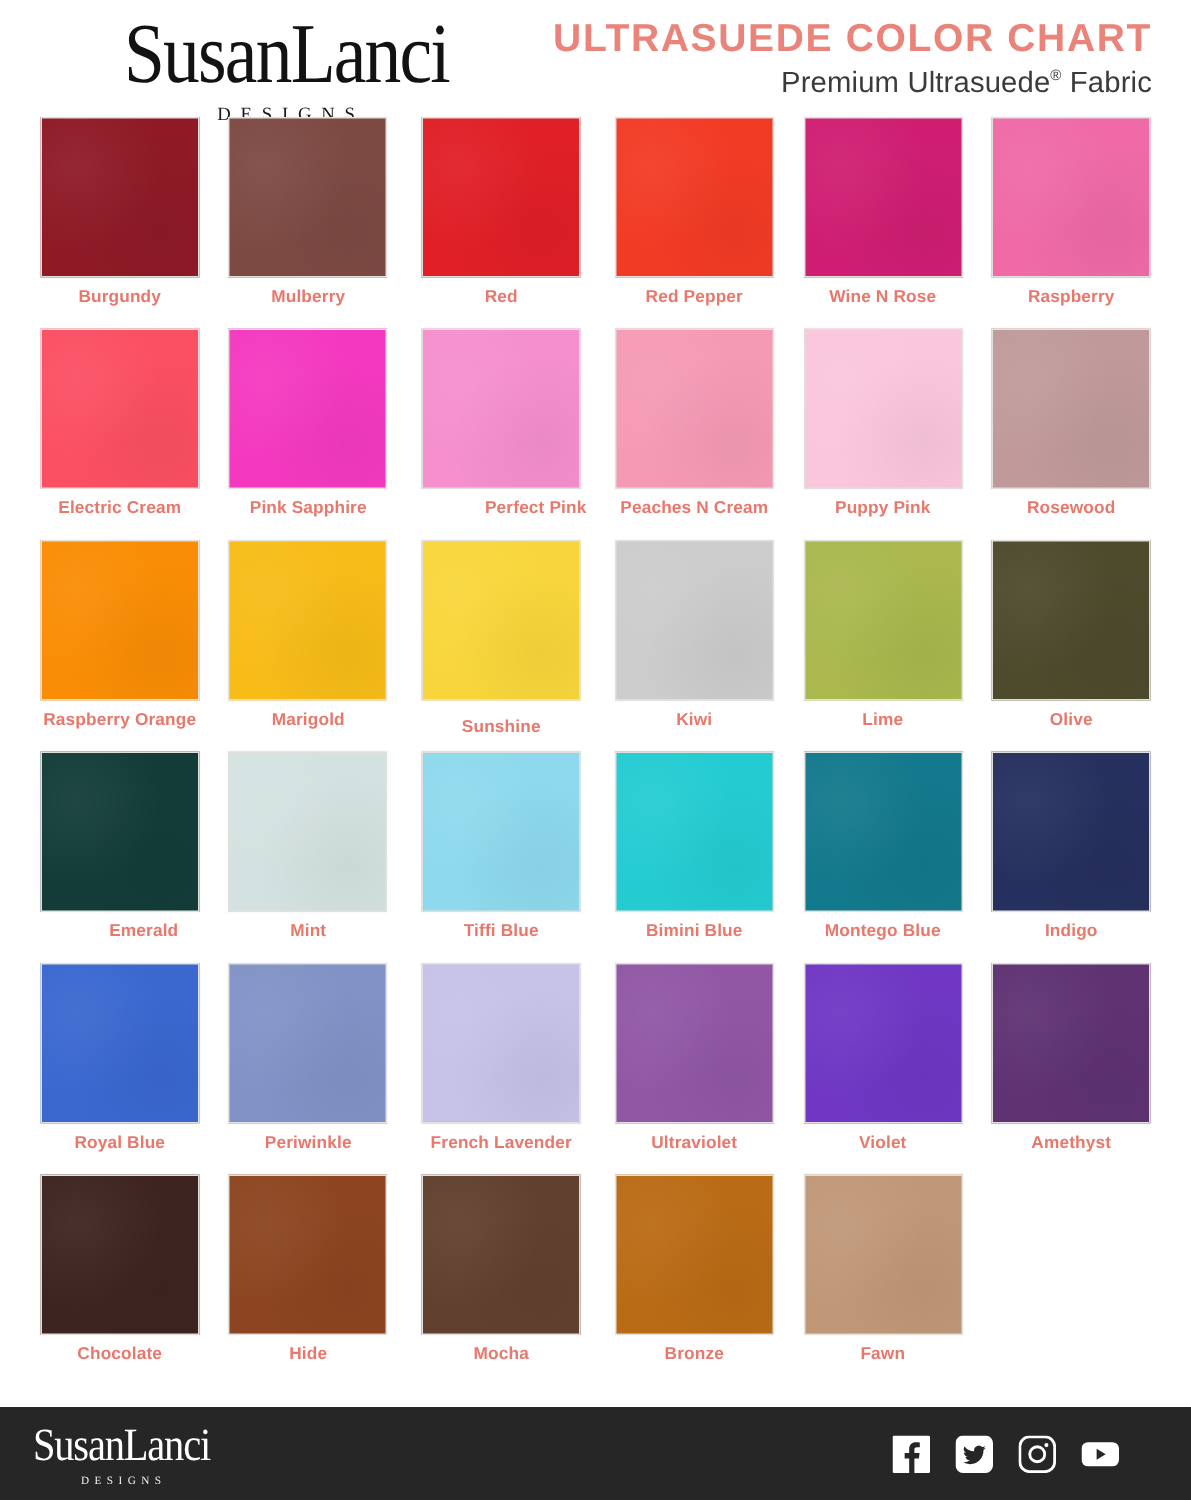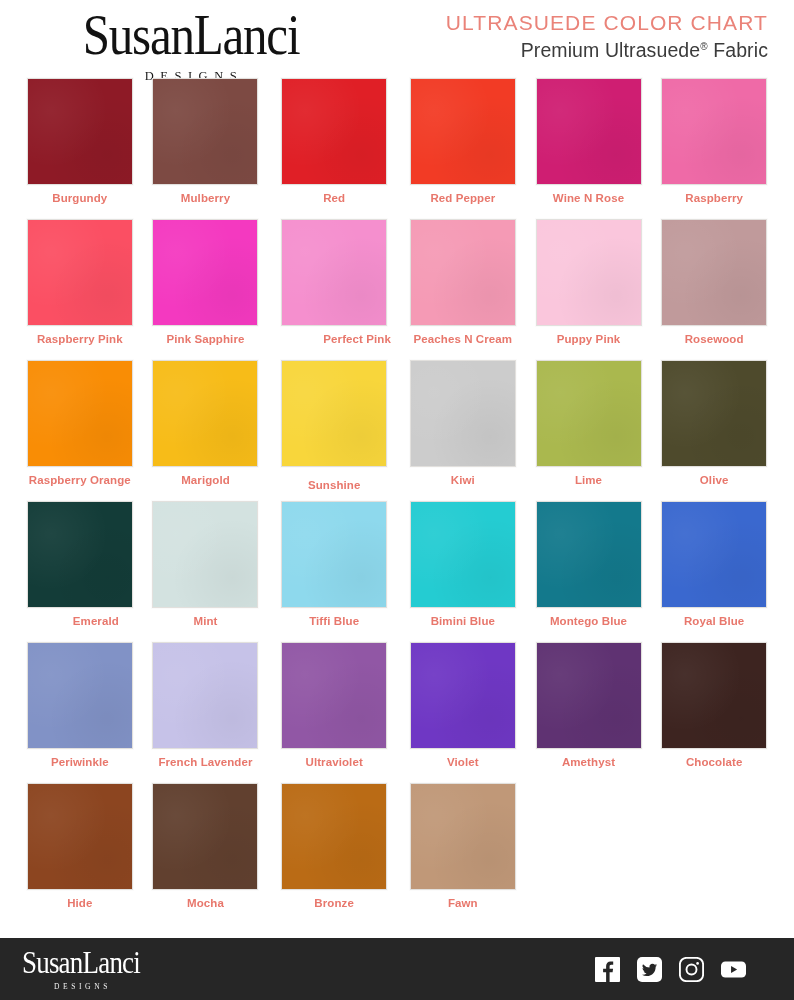--- a/index.html
+++ b/index.html
@@ -56,22 +56,22 @@
     padding-left: 6px;
     white-space: nowrap;
   }
 
   .title-block {
     text-align: right;
     width: 400px;
     padding-top: 6px;
   }
   .chart-title {
-    font-size: 21px;
-    font-weight: normal;
+    font-size: 26px;
+    font-weight: bold;
     color: #ea8379;
     letter-spacing: 1.1px;
     line-height: 1.05;
     white-space: nowrap;
   }
   .chart-sub {
     font-size: 19.5px;
     font-weight: 400;
     color: #3b3b3b;
     margin-top: 5px;
@@ -216,21 +216,21 @@
       <div class="cell">
         <div class="swatch" style="background: rgb(207, 30, 114);"></div>
         <div class="swatch-label" style="color: rgb(232, 119, 108);">Wine N Rose</div>
       </div>
       <div class="cell">
         <div class="swatch" style="background: rgb(239, 106, 167);"></div>
         <div class="swatch-label" style="color: rgb(232, 119, 108);">Raspberry</div>
       </div>
       <div class="cell">
         <div class="swatch" style="background: rgb(251, 79, 99);"></div>
-        <div class="swatch-label" style="color: rgb(232, 119, 108);">Raspberry Pink</div>
+        <div class="swatch-label" style="color: rgb(232, 119, 108);">Electric Cream</div>
       </div>
       <div class="cell">
         <div class="swatch" style="background: rgb(244, 57, 192);"></div>
         <div class="swatch-label" style="color: rgb(232, 119, 108);">Pink Sapphire</div>
       </div>
       <div class="cell">
         <div class="swatch" style="background: rgb(245, 143, 206);"></div>
         <div class="swatch-label" style="color: rgb(232, 119, 108); margin-left: 46px;">Perfect Pink</div>
       </div>
       <div class="cell">
@@ -281,20 +281,24 @@
         <div class="swatch" style="background: rgb(142, 217, 237);"></div>
         <div class="swatch-label" style="color: rgb(232, 119, 108);">Tiffi Blue</div>
       </div>
       <div class="cell">
         <div class="swatch" style="background: rgb(36, 204, 210);"></div>
         <div class="swatch-label" style="color: rgb(232, 119, 108); text-align: right;">Bimini Blue</div>
       </div>
       <div class="cell">
         <div class="swatch" style="background: rgb(19, 121, 140);"></div>
         <div class="swatch-label" style="color: rgb(232, 119, 108);">Montego Blue</div>
+      </div>
+      <div class="cell">
+        <div class="swatch" style="background: rgb(38, 48, 94);"></div>
+        <div class="swatch-label" style="color: rgb(232, 119, 108);">Indigo</div>
       </div>
       <div class="cell">
         <div class="swatch" style="background: rgb(58, 104, 207);"></div>
         <div class="swatch-label" style="color: rgb(232, 119, 108);">Royal Blue</div>
       </div>
       <div class="cell">
         <div class="swatch" style="background: rgb(129, 146, 198);"></div>
         <div class="swatch-label" style="color: rgb(232, 119, 108);">Periwinkle</div>
       </div>
       <div class="cell">

